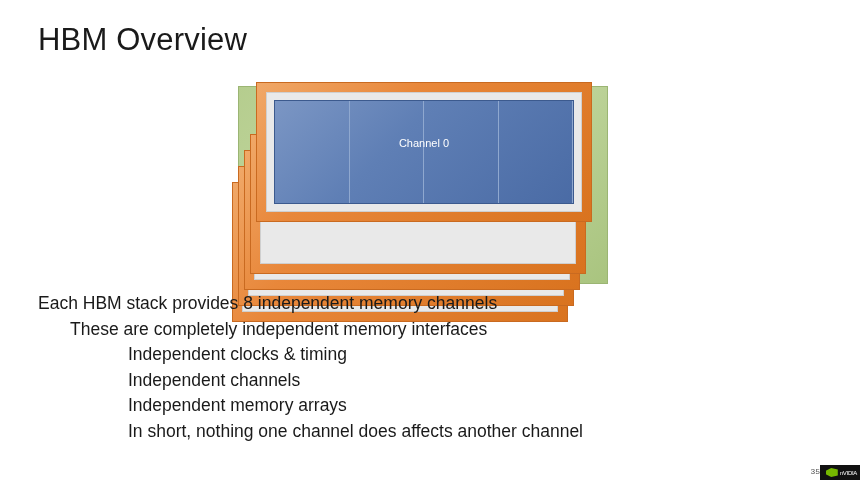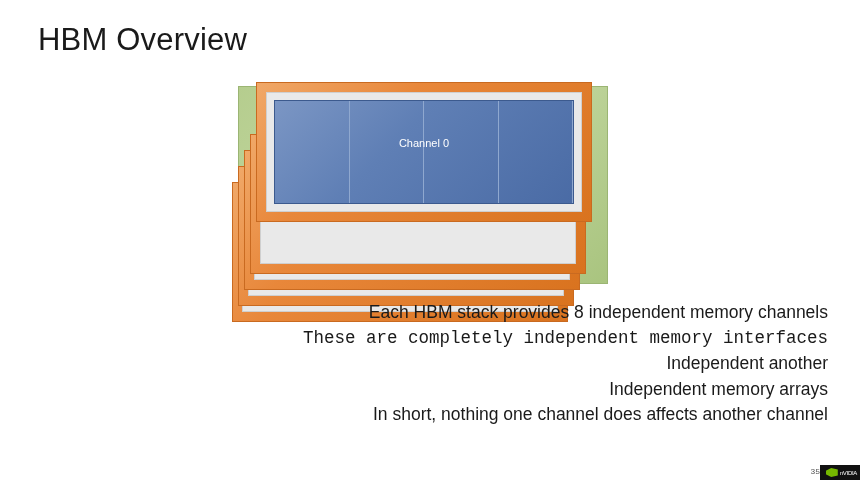--- a/index.html
+++ b/index.html
@@ -108,32 +108,31 @@
     font-size: 11px;
     color: #ffffff;
     z-index: 3;
     pointer-events: none;
   }
 
   
   #bullets {
     position: absolute;
     left: 38px;
-    top: 300px;
+    top: 291px;
     width: 790px;
     color: #1a1a1a;
-    text-align: right;
   }
   .bullet {
     font-size: 17.5px;
     line-height: 25.5px;
     white-space: nowrap;
   }
   .lvl1 { margin-left: 0px; }
-  .lvl2 { margin-left: 64px; font-family: Liberation Mono, monospace; }
+  .lvl2 { margin-left: 32px; }
   .lvl3 { margin-left: 90px; }
 
   
   .page-num {
     position: absolute;
     right: 44px;
     bottom: 10px;
     font-size: 8px;
     color: #555;
     font-family: Liberation Mono, monospace;
@@ -206,21 +205,22 @@
 
         </div>
       </div>
     </div>
 
   </div>
 
   <div id="bullets">
     <div class="bullet lvl1">Each HBM stack provides 8 independent memory channels</div>
     <div class="bullet lvl2">These are completely independent memory interfaces</div>
-    <div class="bullet lvl3">Independent another</div>
+    <div class="bullet lvl3">Independent clocks &amp; timing</div>
+    <div class="bullet lvl3">Independent channels</div>
     <div class="bullet lvl3">Independent memory arrays</div>
     <div class="bullet lvl3">In short, nothing one channel does affects another channel</div>
   </div>
 
   <div class="page-num">35</div>
 
   <div class="logo">
     <div class="eye"></div>
     <div class="wordmark">nVIDIA</div>
   </div>

